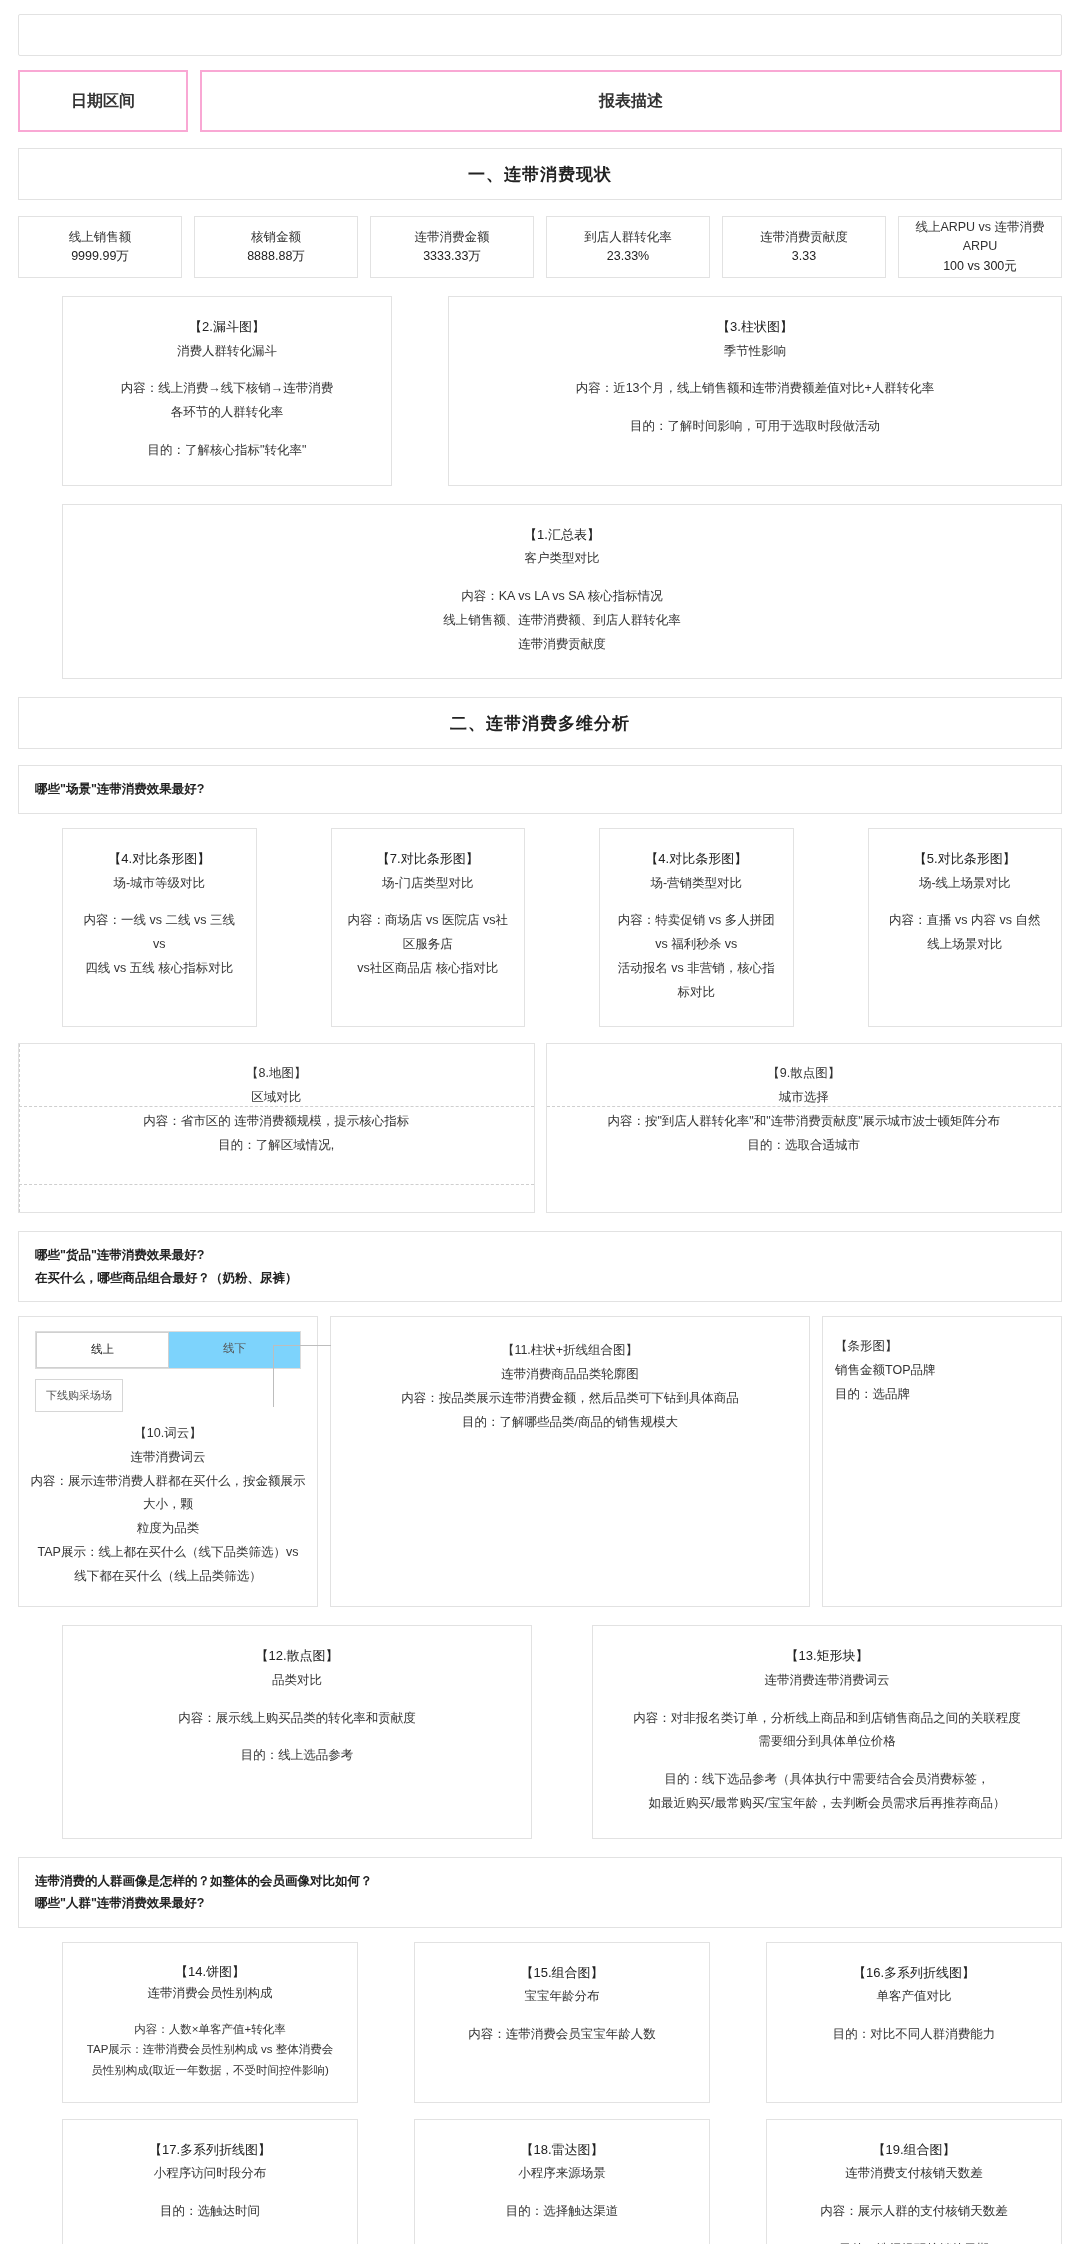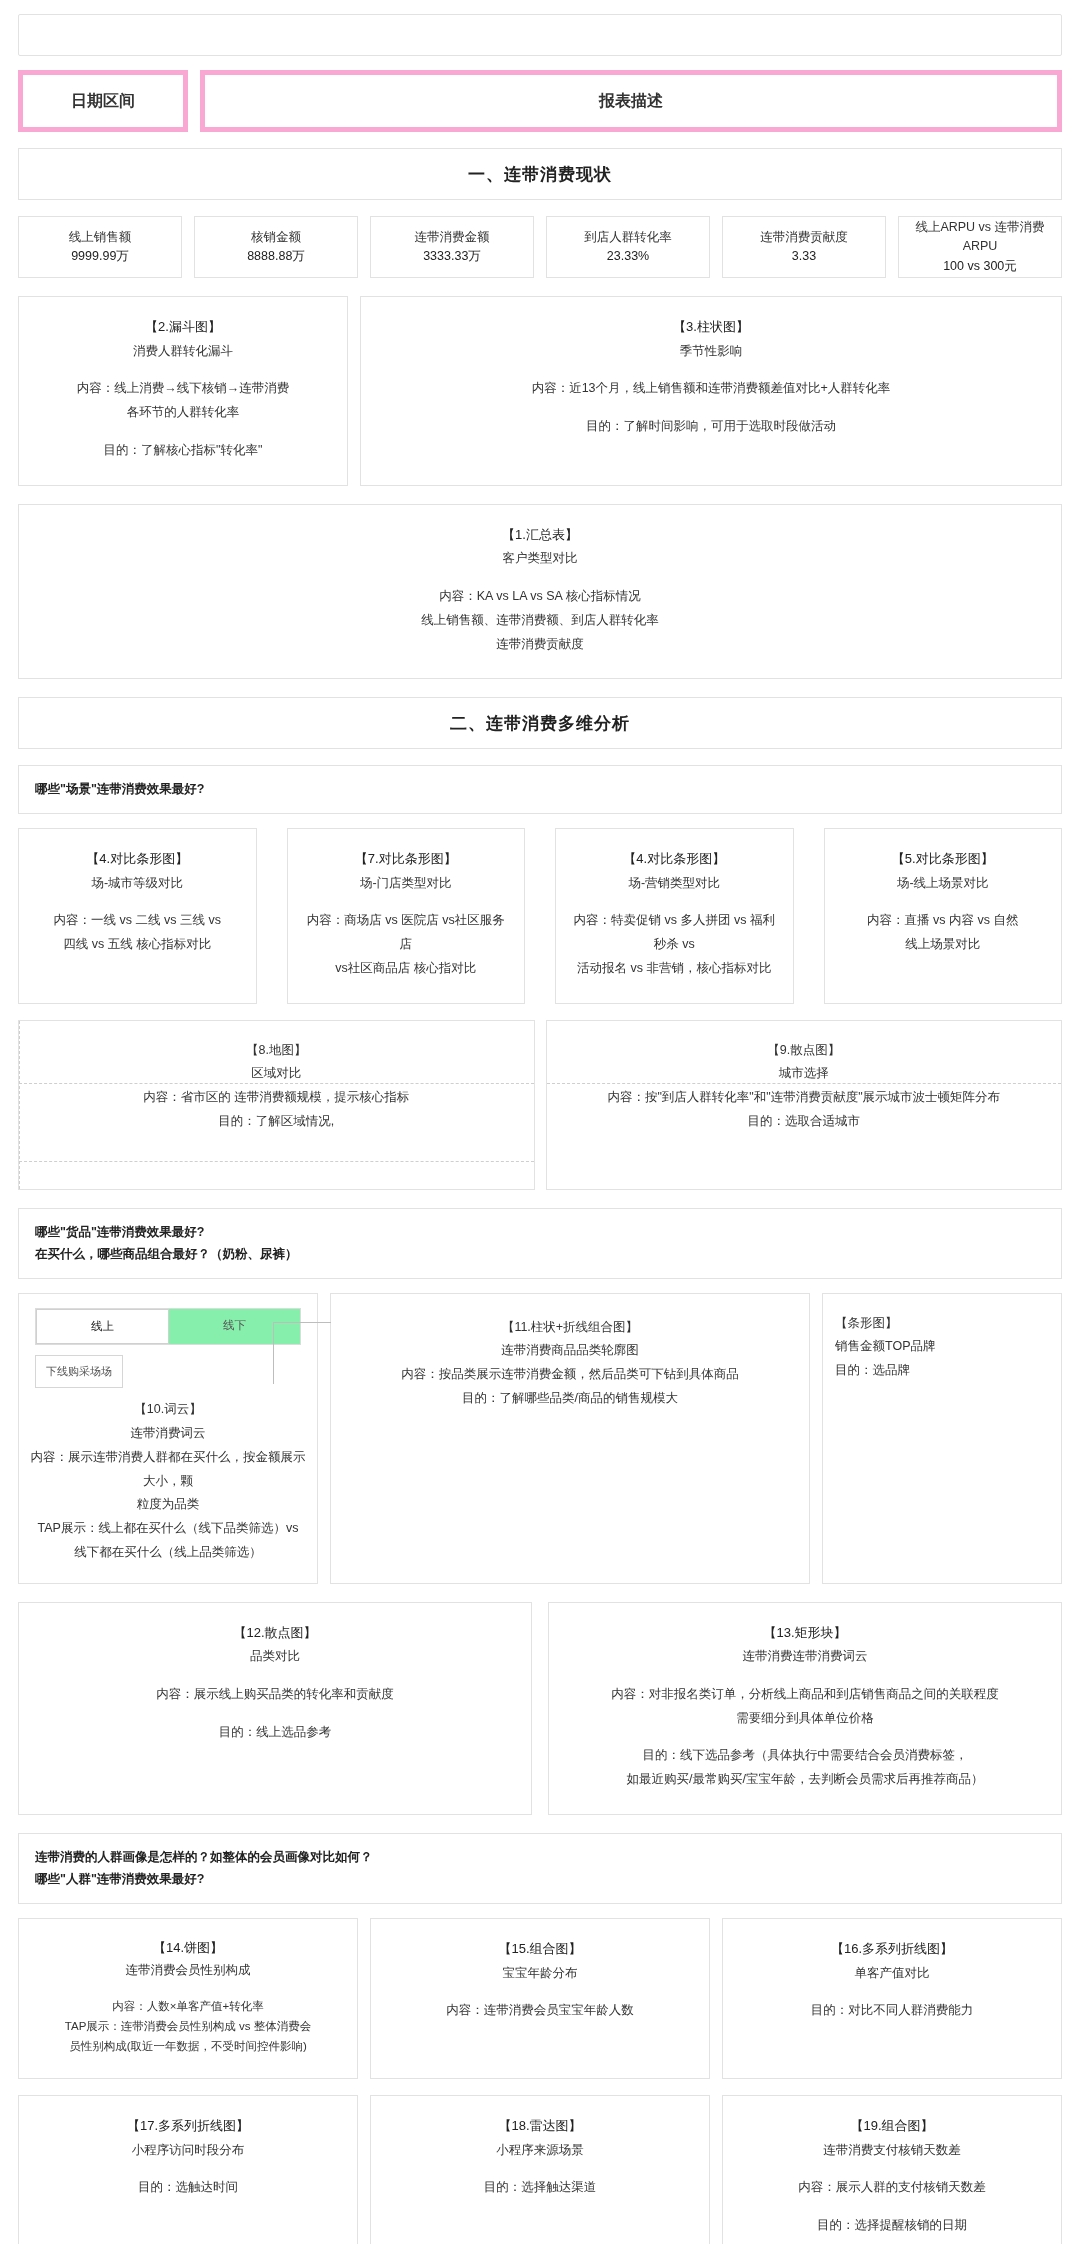--- a/index.html
+++ b/index.html
@@ -32,21 +32,21 @@
     margin-bottom: 14px;
   }
 
   
   .header-row {
     display: flex;
     gap: 12px;
     margin-bottom: 16px;
   }
   .header-cell {
-    border: 5px solid #f9a8d4;
+    border: 2px solid #f9a8d4;
     height: 62px;
     display: flex;
     align-items: center;
     justify-content: center;
     font-size: 16px;
     font-weight: bold;
     color: #333;
   }
   .header-cell.date { width: 170px; }
   .header-cell.desc { flex: 1; }
@@ -91,20 +91,21 @@
   
   .row { display: flex; gap: 12px; margin-bottom: 18px; }
   .box {
     border: 1px solid #e2e2e2;
     padding: 18px 14px 22px 14px;
     text-align: center;
     font-size: 12.5px;
     line-height: 1.9;
     color: #333;
     background: #fff;
+    margin-left: 44px;
   }
   .box .title { font-size: 13px; color: #222; }
   .box .sub { font-size: 12.5px; margin-bottom: 14px; }
   .box .para { margin-top: 2px; }
   .box .gap { height: 14px; }
 
   .funnel-box { width: 330px; }
   .season-box { flex: 1; }
 
   .summary-box { margin-bottom: 18px; }
@@ -156,21 +157,21 @@
     padding: 10px 10px 18px 10px;
     font-size: 12.5px;
     line-height: 1.9;
     color: #333;
     text-align: center;
     position: relative;
   }
   .tabs {
     display: flex;
     border: 1px solid #dcdcdc;
-    background: #86efac;
+    background: #7dd3fc;
     margin: 4px 6px 10px 6px;
   }
   .tab {
     flex: 1;
     text-align: center;
     font-size: 11.5px;
     padding: 6px 0;
     color: #555;
   }
   .tab.active { background: #fff; border: 1px solid #d0d0d0; color: #222; }

